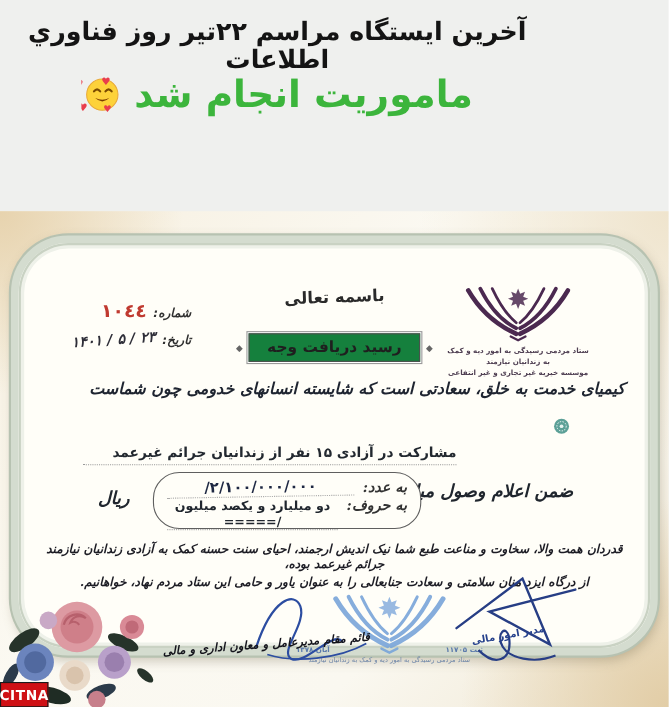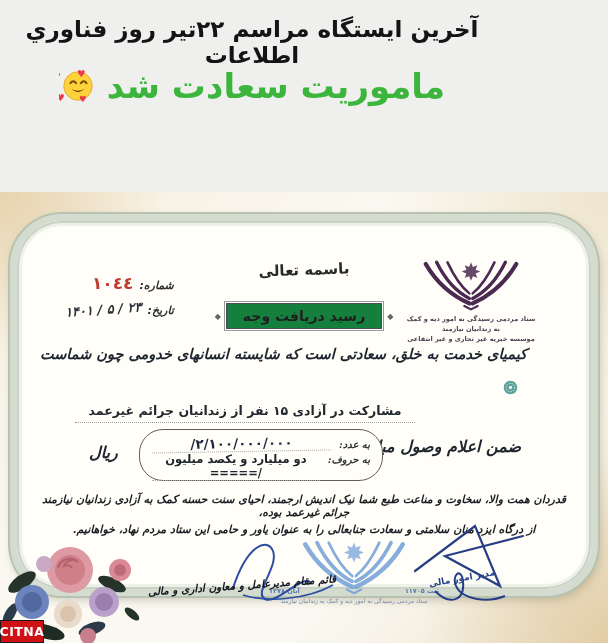--- a/index.html
+++ b/index.html
@@ -46,45 +46,45 @@
   .title-orn { color:#666; font-size:8px; }
   .title-box { border:1.4px solid #4e4e4e; box-shadow:0 0 0 1px #fff, 0 0 0 2px #9a9a9a;
                padding:4px 16px; font-size:14px; font-weight:bold; color:#1f1f1f; background:#15803d; }
 
   
   .org-block { position:absolute; right:55px; top:38px; width:130px; text-align:center; }
   .org-logo { color:#4b2950; width:110px; height:52px; }
   .org-caption { font-size:6.5px; color:#4f3f52; line-height:1.5; direction:rtl; font-weight:bold; }
 
   
-  .motto { position:absolute; left:4%; top:124px; width:92%; text-align:left; direction:rtl;
+  .motto { position:absolute; left:4%; top:124px; width:92%; text-align:right; direction:rtl;
            font-family:"DejaVu Serif", serif; font-size:14.5px; font-weight:bold;
            font-style:italic; color:#1e2430; }
 
   
   .benef-row { position:absolute; right:72px; top:158px; display:flex; direction:rtl;
                align-items:center; gap:7px; }
   .seal { width:17px; height:17px; }
   .benef-label { font-family:"DejaVu Serif", serif; font-size:16px; font-weight:bold;
                  font-style:italic; color:#20262e; }
   .benef-name { position:absolute; left:70px; top:158px; width:310px; text-align:center;
                 direction:rtl; font-size:12.5px; font-weight:bold; color:#22282f;
                 border-bottom:1px dotted #9a9a9a; padding-bottom:3px; }
-  .contribution { position:absolute; left:58px; top:182px; width:340px; text-align:center;
+  .contribution { position:absolute; left:58px; top:182px; width:340px; text-align:right;
                   direction:rtl; font-size:12.5px; font-weight:bold; color:#22282f;
                   border-bottom:1px dotted #9a9a9a; padding-bottom:4px; }
 
   
   .amount-label { position:absolute; right:70px; top:216px; font-family:"DejaVu Serif", serif;
                   font-size:16px; font-weight:bold; font-style:italic; color:#20262e; direction:rtl; }
   .amount-box { position:absolute; left:122px; top:208px; width:244px; height:52px;
                 border:1.5px solid #5f5f5f; border-radius:24px; padding:5px 12px;
                 display:flex; flex-direction:column; justify-content:space-around; background:#fffef8; }
   .amount-line { display:flex; direction:rtl; align-items:baseline; gap:8px; }
-  .amount-sub { font-family:"DejaVu Serif", serif; font-size:10px; font-weight:bold;
+  .amount-sub { font-family:"DejaVu Serif", serif; font-size:13px; font-weight:bold;
                 font-style:italic; color:#333; white-space:nowrap; }
   .amount-figures { flex:1; text-align:center; font-size:13.5px; font-weight:bold;
                     color:#1d2742; transform:rotate(-1deg); border-bottom:1px dotted #aaa; }
   .amount-words { flex:1; text-align:center; font-size:11.5px; font-weight:bold; color:#20262e;
                   border-bottom:1px dotted #aaa; direction:rtl; }
   .currency { position:absolute; left:72px; top:222px; font-family:"DejaVu Serif", serif;
               font-size:16px; font-weight:bold; font-style:italic; color:#20262e; }
 
   
   .apprec1 { position:absolute; left:3%; top:272px; width:94%; text-align:center; direction:rtl;
@@ -120,21 +120,21 @@
   .citna span { color:#fff; font-weight:bold; font-size:12.5px; letter-spacing:.5px; }
 </style>
 </head>
 <body>
 
 <div class="page">
 
   <div class="banner">
     <div class="headline rtl">آخرین ایستگاه مراسم ۲۲تیر روز فناوري اطلاعات</div>
     <div class="status-row">
-      <span class="status-text">ماموریت سعادت شد</span>
+      <span class="status-text">ماموریت انجام شد</span>
       <svg class="emoji" viewBox="0 0 40 40">
         <circle cx="20" cy="20" r="15" fill="#fdd23a" stroke="#e8a93a" stroke-width="1"></circle>
         <path d="M12,17 q3,-4 6,0" fill="none" stroke="#7a4b00" stroke-width="2" stroke-linecap="round"></path>
         <path d="M23,17 q3,-4 6,0" fill="none" stroke="#7a4b00" stroke-width="2" stroke-linecap="round"></path>
         <path d="M13,23 q7,7 14,0 q-7,4 -14,0 z" fill="#7a3b00"></path>
         <text x="2" y="14" font-size="11" fill="#e93d4c">♥</text>
         <text x="28" y="11" font-size="10" fill="#e93d4c">♥</text>
         <text x="6" y="36" font-size="10" fill="#e93d4c">♥</text>
         <text x="29" y="37" font-size="9" fill="#e93d4c">♥</text>
       </svg>

